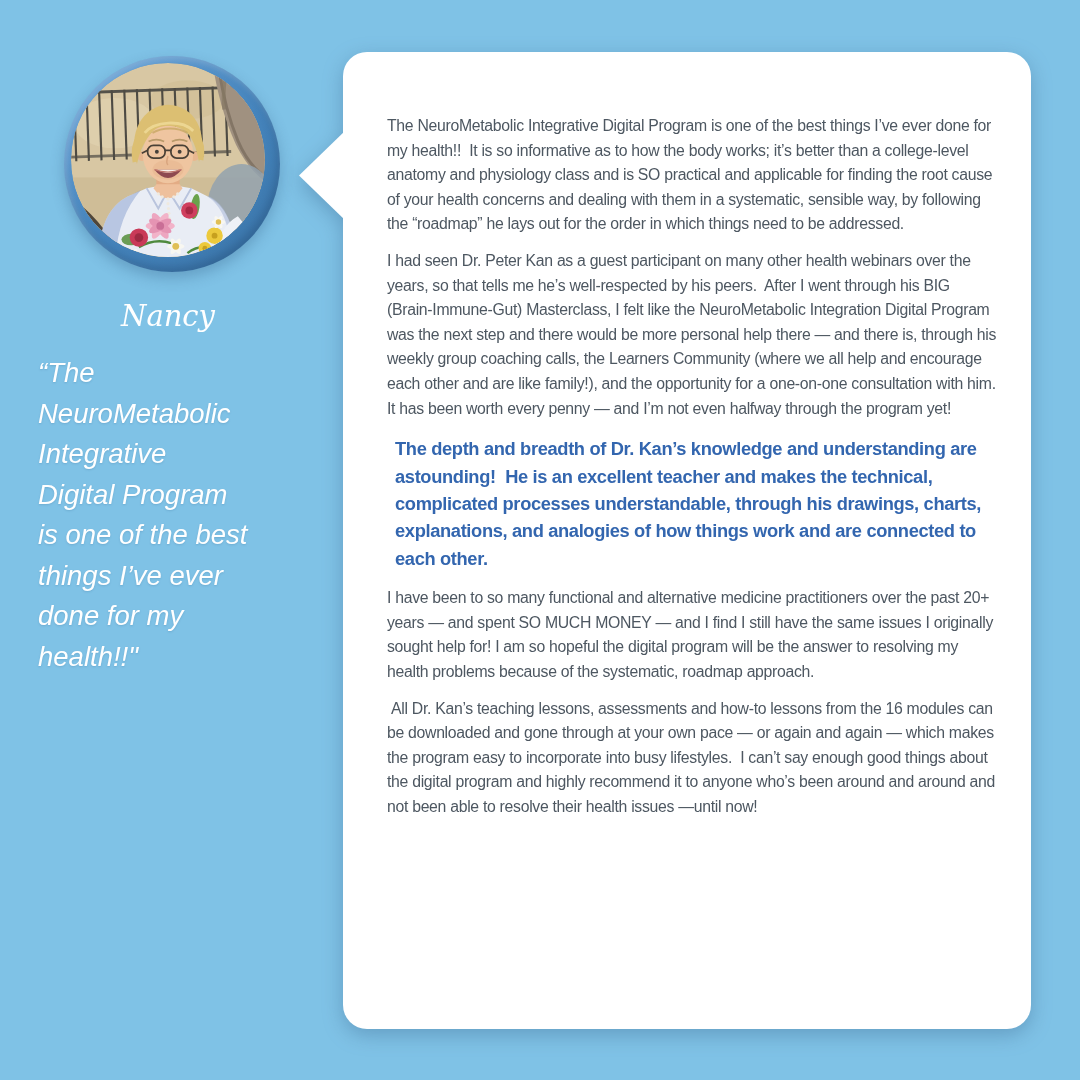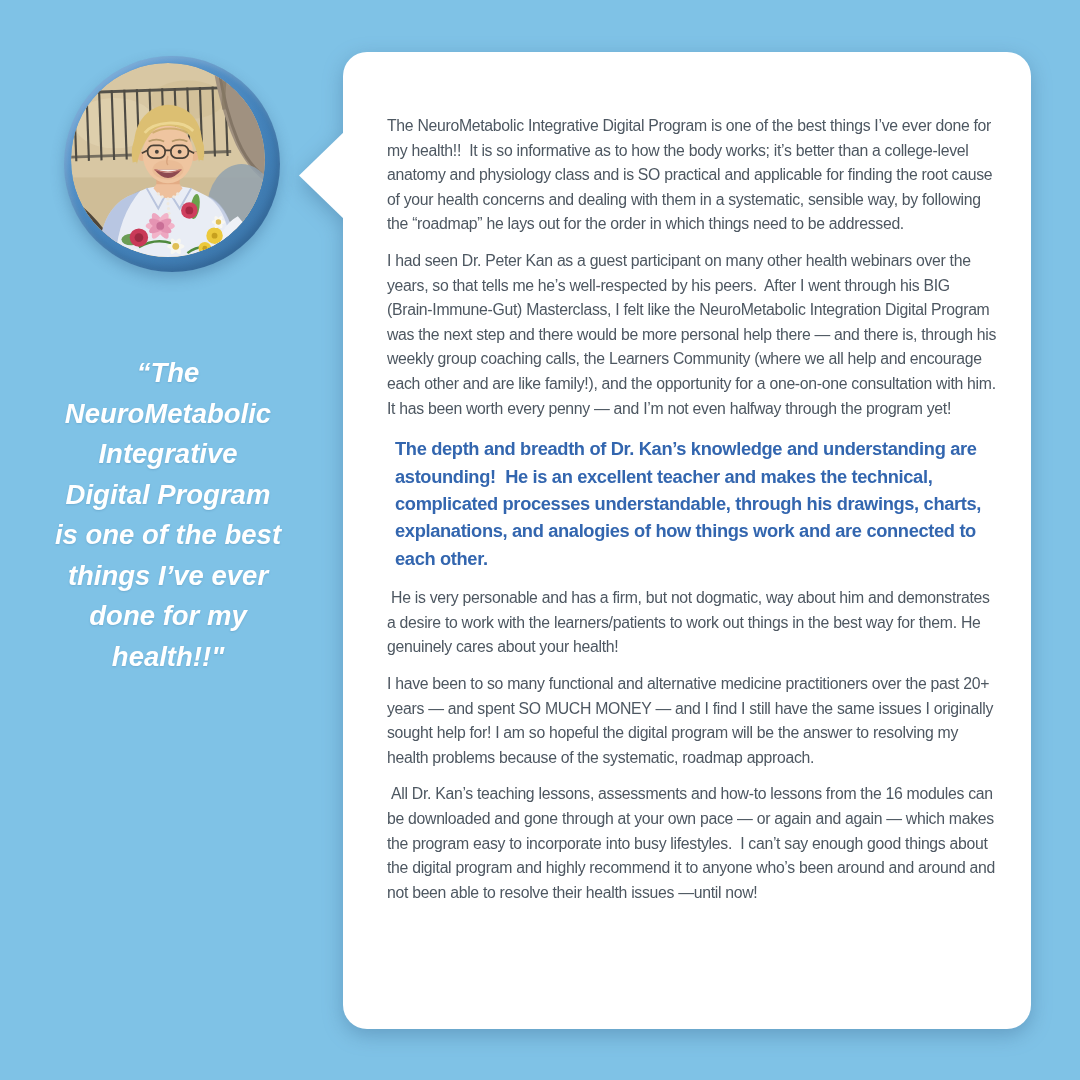--- a/index.html
+++ b/index.html
@@ -23,22 +23,22 @@
     border-radius: 50%; overflow: hidden; display: block;
   }
   .customer-name {
     position: absolute; left: 40px; top: 296px; width: 256px;
     text-align: center; color: #ffffff;
     font-family: "DejaVu Serif", serif; font-style: italic;
     font-size: 29px; line-height: 40px;
   }
   .pull-quote {
     position: absolute; left: 38px; top: 353px; width: 260px;
-    text-align: center; color: #ffffff;
-    font-style: italic; font-weight: 700;
+    text-align: left; color: #ffffff;
+    font-style: italic; font-weight: 400;
     font-size: 27.5px; line-height: 40.5px;
     white-space: pre-line;
     text-shadow: 0 1px 2px rgba(60,110,150,.25);
   }
 
   
   .bubble { position: absolute; left: 0; top: 0; filter: drop-shadow(0 6px 10px rgba(50,90,130,.35)); }
   .bubble-tail {
     position: absolute; left: 299px; top: 129px; width: 48px; height: 93px;
     background: #ffffff;
@@ -197,34 +197,34 @@
         <g transform="translate(64 198)">
           <ellipse rx="7" ry="2.6" fill="#f8f7f1"></ellipse>
             <ellipse rx="7" ry="2.6" fill="#f8f7f1" transform="rotate(60)"></ellipse>
           <ellipse rx="7" ry="2.6" fill="#f8f7f1" transform="rotate(120)"></ellipse>
             <circle r="2.8" fill="#e0bf56"></circle>
         </g>
       </g>
     </svg>
   </div>
 
+  <div class="customer-name">Nancy</div>
   <div class="pull-quote">“The
 NeuroMetabolic
 Integrative
 Digital Program
 is one of the best
 things I’ve ever
 done for my
 health!!"</div>
 
   <div class="bubble">
     <div class="bubble-tail"></div>
     <div class="card">
       <p>The NeuroMetabolic Integrative Digital Program is one of the best things I’ve ever done for my health!!  It is so informative as to how the body works; it’s better than a college-level anatomy and physiology class and is SO practical and applicable for finding the root cause of your health concerns and dealing with them in a systematic, sensible way, by following the “roadmap” he lays out for the order in which things need to be addressed.</p>
       <p>I had seen Dr. Peter Kan as a guest participant on many other health webinars over the years, so that tells me he’s well-respected by his peers.  After I went through his BIG (Brain-Immune-Gut) Masterclass, I felt like the NeuroMetabolic Integration Digital Program was the next step and there would be more personal help there — and there is, through his weekly group coaching calls, the Learners Community (where we all help and encourage each other and are like family!), and the opportunity for a one-on-one consultation with him. It has been worth every penny — and I’m not even halfway through the program yet!</p>
       <p class="highlight">The depth and breadth of Dr. Kan’s knowledge and understanding are astounding!  He is an excellent teacher and makes the technical, complicated processes understandable, through his drawings, charts, explanations, and analogies of how things work and are connected to each other.</p>
-      <p> He is very personable and has a firm, but not dogmatic, way about him and demonstrates a desire to work with the learners/patients to work out things in the best way for them. He genuinely cares about your health!</p>
       <p>I have been to so many functional and alternative medicine practitioners over the past 20+ years — and spent SO MUCH MONEY — and I find I still have the same issues I originally sought help for! I am so hopeful the digital program will be the answer to resolving my health problems because of the systematic, roadmap approach.</p>
       <p> All Dr. Kan’s teaching lessons, assessments and how-to lessons from the 16 modules can be downloaded and gone through at your own pace — or again and again — which makes the program easy to incorporate into busy lifestyles.  I can’t say enough good things about the digital program and highly recommend it to anyone who’s been around and around and not been able to resolve their health issues —until now!</p>
     </div>
   </div>
 
 </div>
 
 </body></html>

